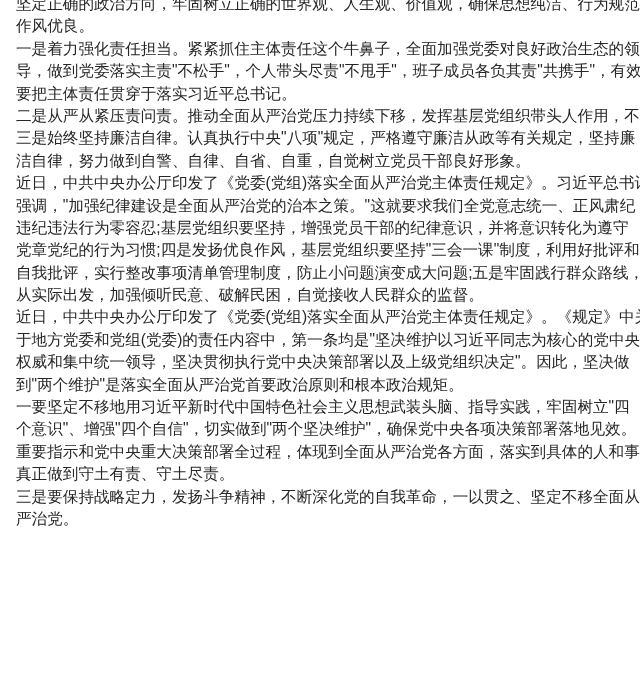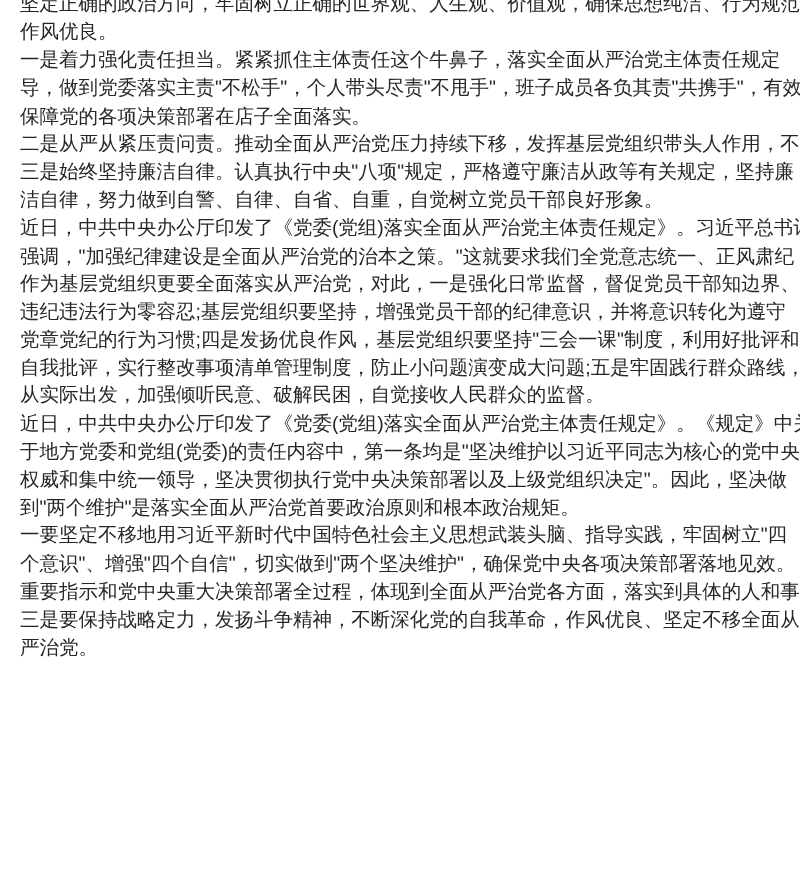--- a/index.html
+++ b/index.html
@@ -30,35 +30,35 @@
     font-weight: 400;
     -webkit-font-smoothing: antialiased;
   }
 </style>
 </head>
 <body style="background: rgb(255, 255, 255);">
 
 <div class="article" style="color: rgb(38, 38, 38);">
     <div class="line">坚定正确的政治方向，牢固树立正确的世界观、人生观、价值观，确保思想纯洁、行为规范、</div>
     <div class="line">作风优良。</div>
-    <div class="line">一是着力强化责任担当。紧紧抓住主体责任这个牛鼻子，落实全面从严治党主体责任规定</div>
+    <div class="line">一是着力强化责任担当。紧紧抓住主体责任这个牛鼻子，全面加强党委对良好政治生态的领</div>
     <div class="line">导，做到党委落实主责"不松手"，个人带头尽责"不甩手"，班子成员各负其责"共携手"，有效</div>
-    <div class="line">保障党的各项决策部署在店子全面落实。</div>
+    <div class="line">要把主体责任贯穿于落实习近平总书记。</div>
     <div class="line">二是从严从紧压责问责。推动全面从严治党压力持续下移，发挥基层党组织带头人作用，不</div>
     <div class="line">三是始终坚持廉洁自律。认真执行中央"八项"规定，严格遵守廉洁从政等有关规定，坚持廉</div>
     <div class="line">洁自律，努力做到自警、自律、自省、自重，自觉树立党员干部良好形象。</div>
     <div class="line">近日，中共中央办公厅印发了《党委(党组)落实全面从严治党主体责任规定》。习近平总书记</div>
     <div class="line">强调，"加强纪律建设是全面从严治党的治本之策。"这就要求我们全党意志统一、正风肃纪，</div>
-    <div class="line">作为基层党组织更要全面落实从严治党，对此，一是强化日常监督，督促党员干部知边界、</div>
     <div class="line">违纪违法行为零容忍;基层党组织要坚持，增强党员干部的纪律意识，并将意识转化为遵守</div>
     <div class="line">党章党纪的行为习惯;四是发扬优良作风，基层党组织要坚持"三会一课"制度，利用好批评和</div>
     <div class="line">自我批评，实行整改事项清单管理制度，防止小问题演变成大问题;五是牢固践行群众路线，</div>
     <div class="line">从实际出发，加强倾听民意、破解民困，自觉接收人民群众的监督。</div>
     <div class="line">近日，中共中央办公厅印发了《党委(党组)落实全面从严治党主体责任规定》。《规定》中关</div>
     <div class="line">于地方党委和党组(党委)的责任内容中，第一条均是"坚决维护以习近平同志为核心的党中央</div>
     <div class="line">权威和集中统一领导，坚决贯彻执行党中央决策部署以及上级党组织决定"。因此，坚决做</div>
     <div class="line">到"两个维护"是落实全面从严治党首要政治原则和根本政治规矩。</div>
     <div class="line">一要坚定不移地用习近平新时代中国特色社会主义思想武装头脑、指导实践，牢固树立"四</div>
     <div class="line">个意识"、增强"四个自信"，切实做到"两个坚决维护"，确保党中央各项决策部署落地见效。</div>
     <div class="line">重要指示和党中央重大决策部署全过程，体现到全面从严治党各方面，落实到具体的人和事，</div>
-    <div class="line">三是要保持战略定力，发扬斗争精神，不断深化党的自我革命，作风优良、坚定不移全面从</div>
+    <div class="line">真正做到守土有责、守土尽责。</div>
+    <div class="line">三是要保持战略定力，发扬斗争精神，不断深化党的自我革命，一以贯之、坚定不移全面从</div>
     <div class="line">严治党。</div>
   </div>
 
 </body></html>

